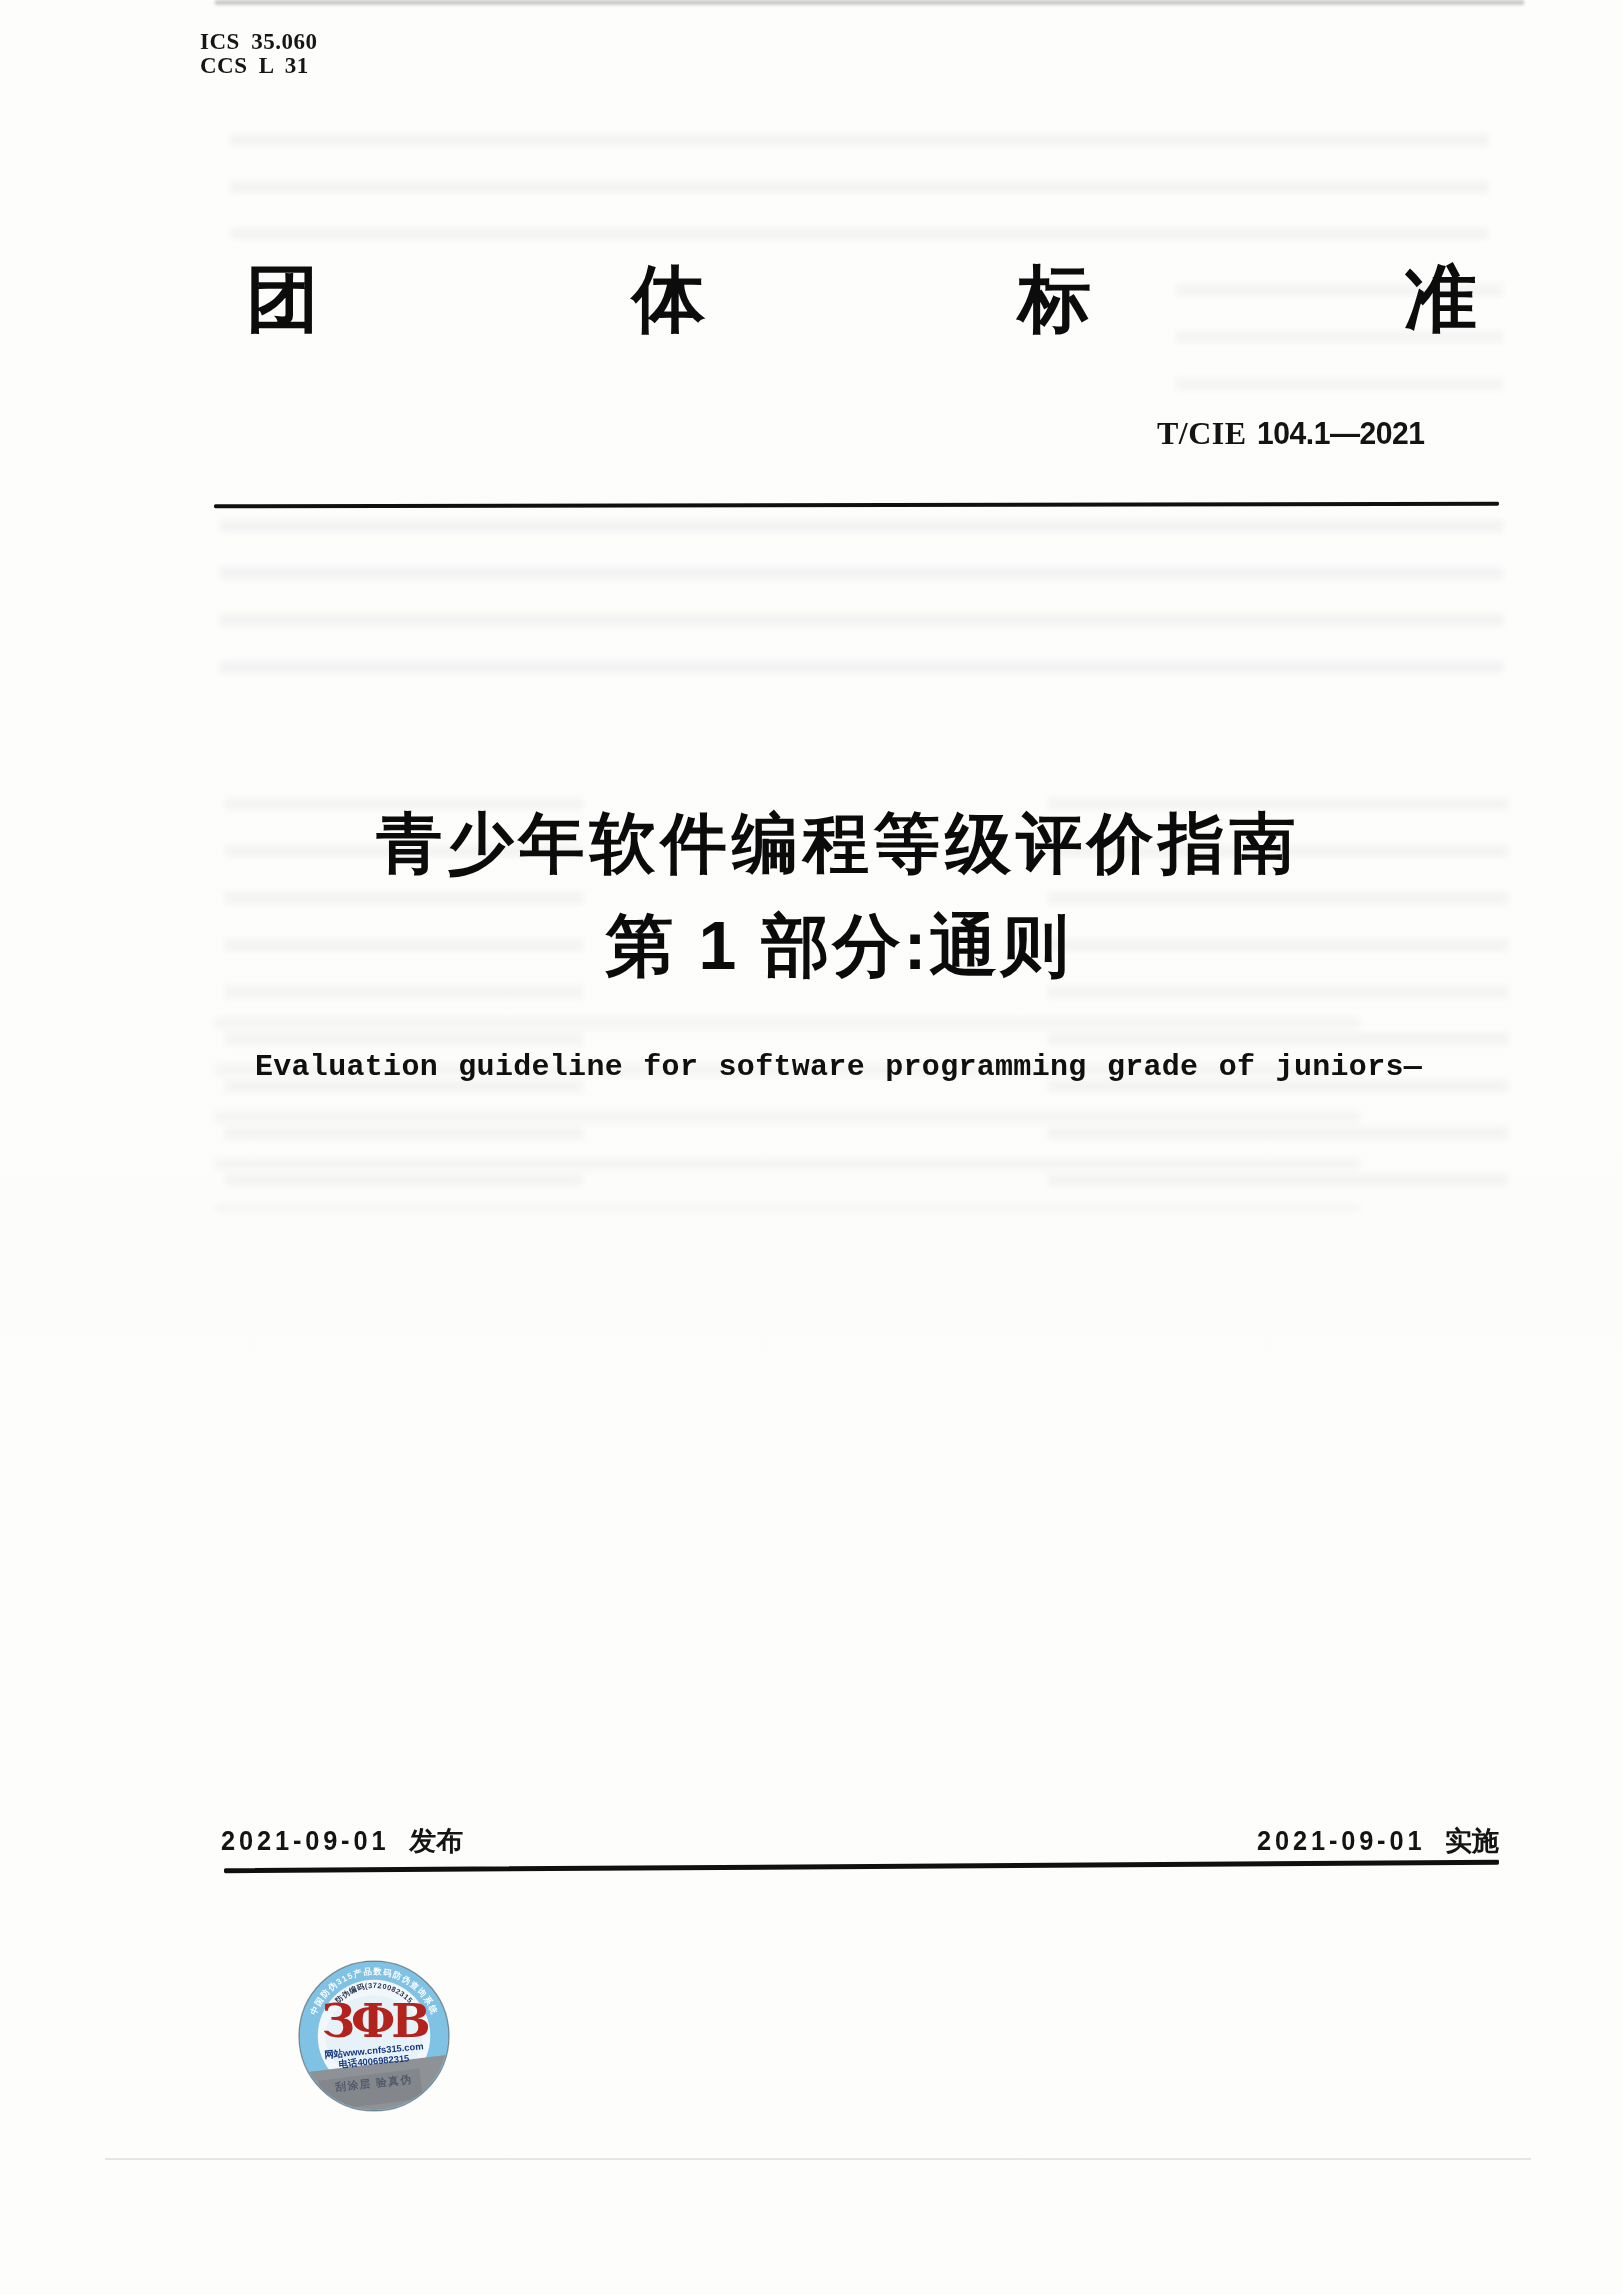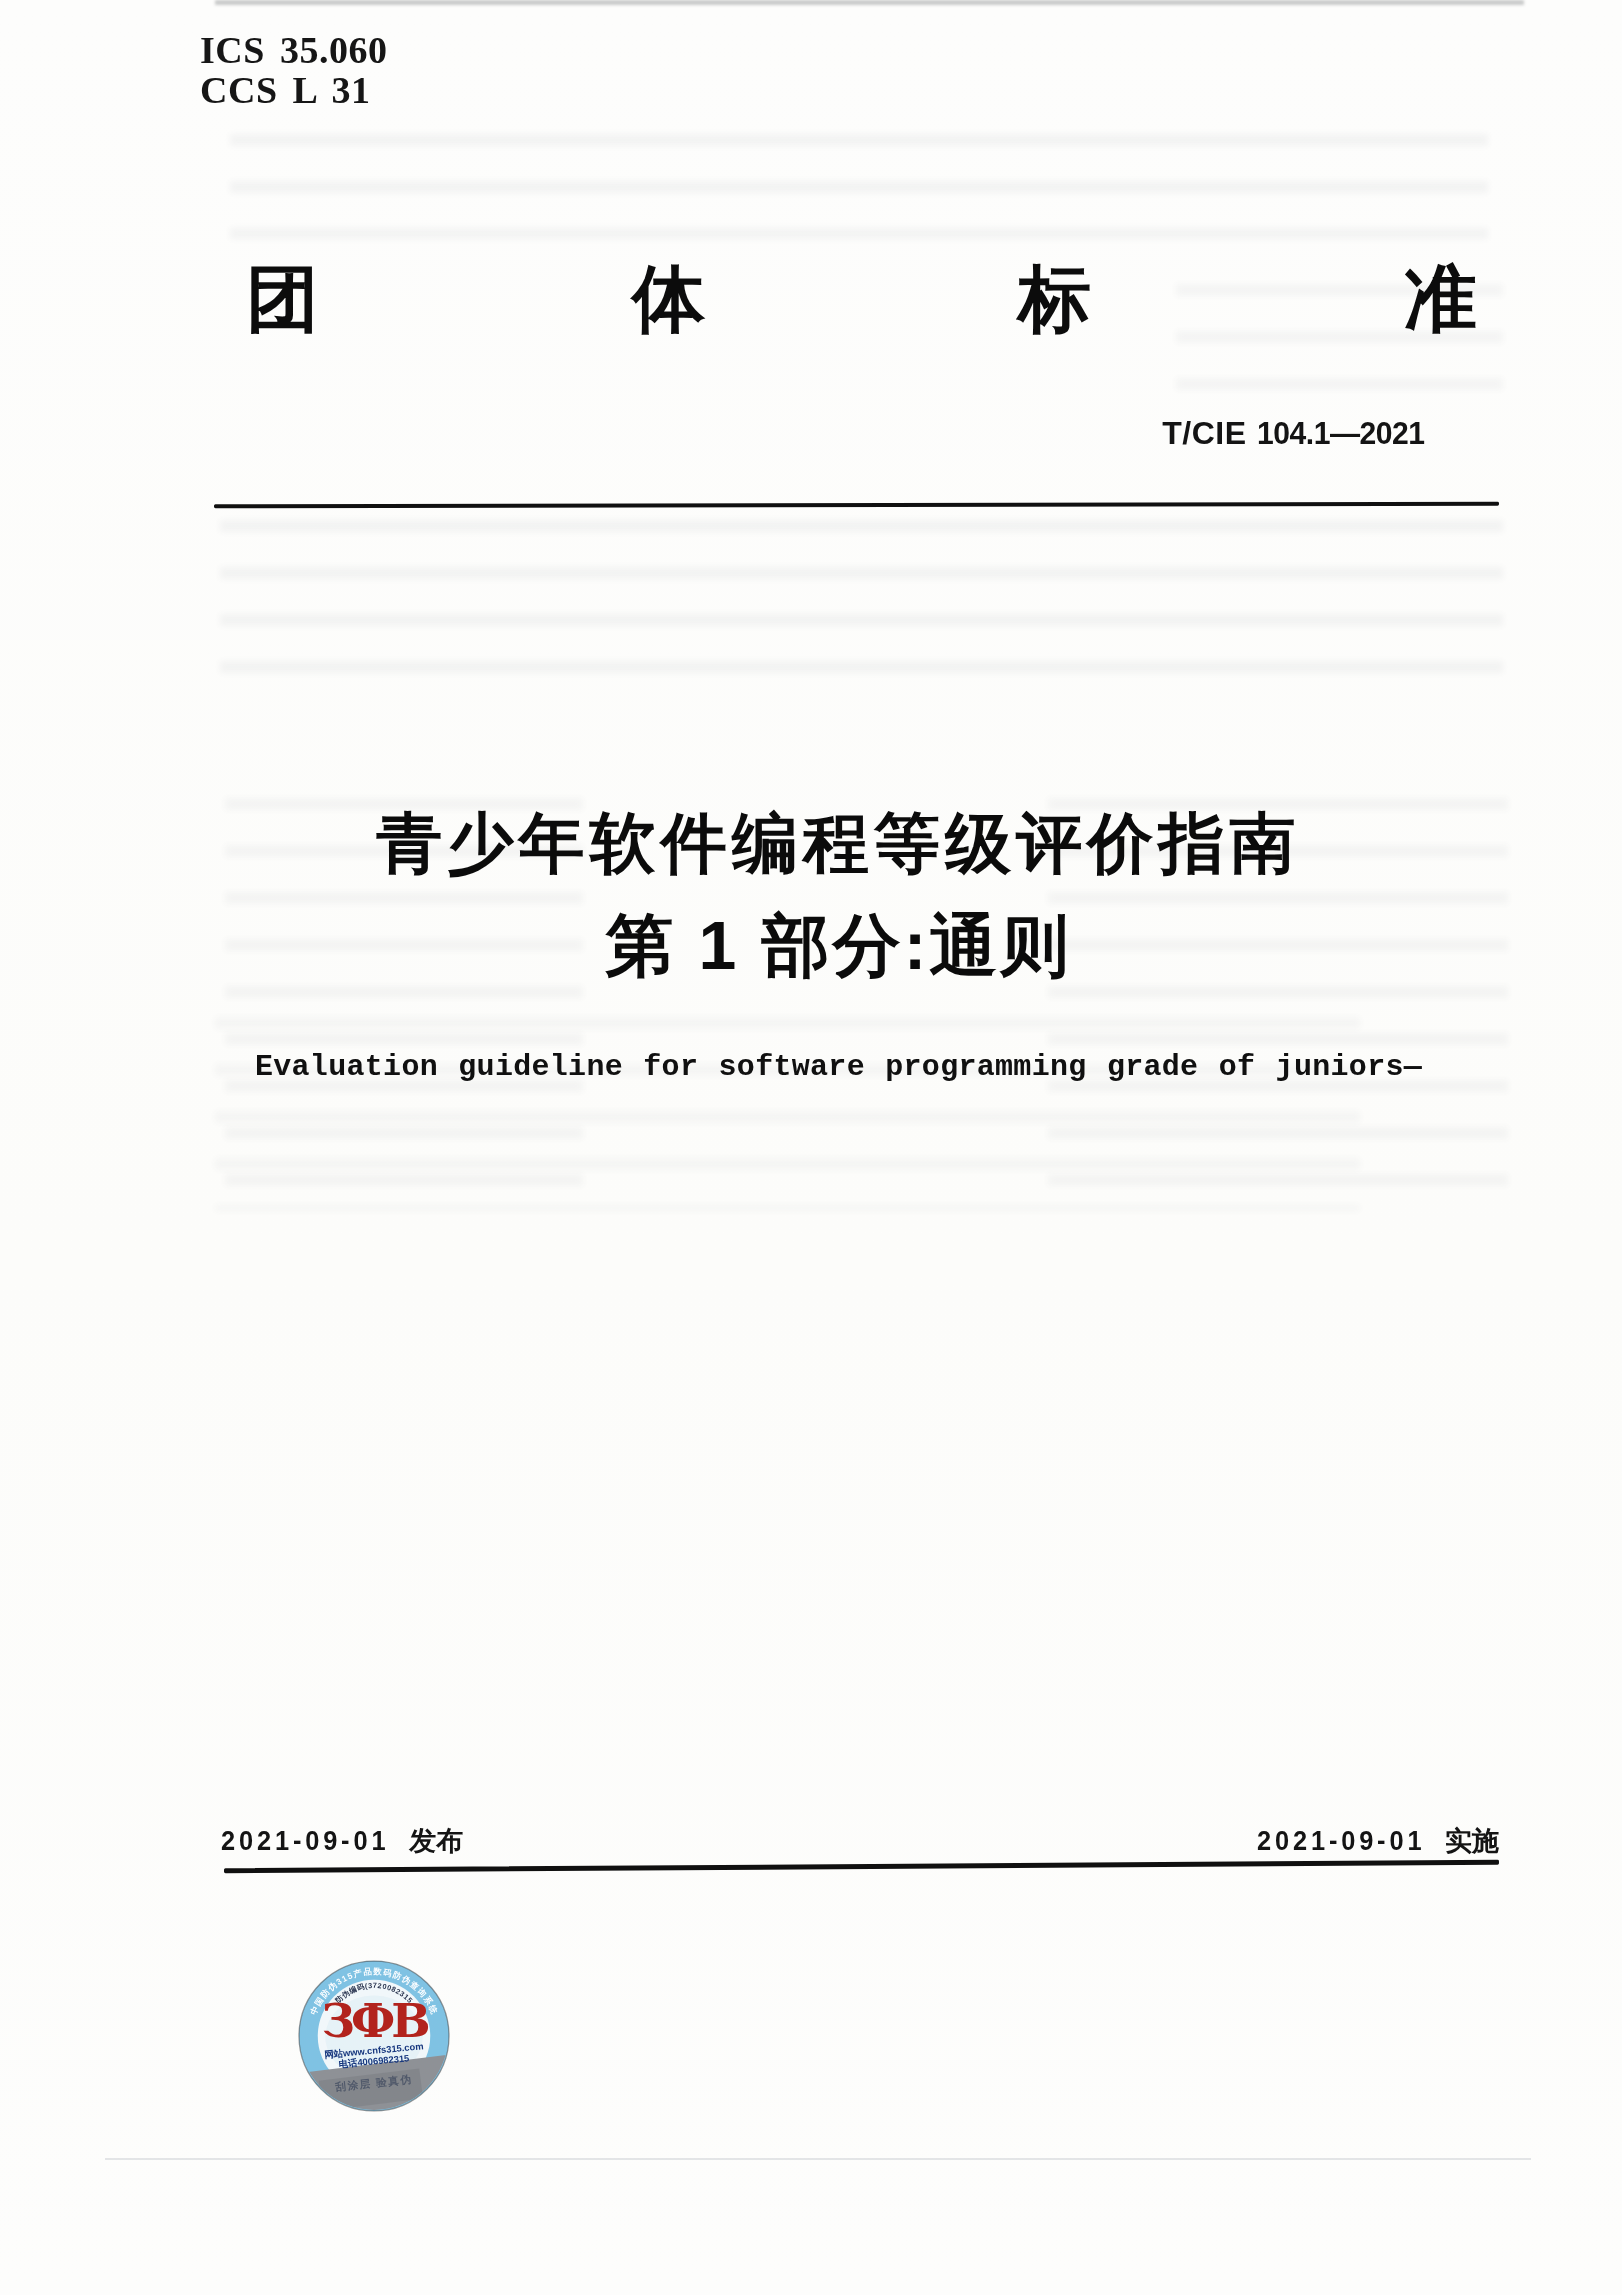--- a/index.html
+++ b/index.html
@@ -28,41 +28,41 @@
   .bleed {
     position: absolute; pointer-events: none;
     filter: blur(3.1px); opacity: .05;
     background: repeating-linear-gradient(180deg, #49505c 0 12.3px, transparent 12.3px 47px);
   }
 
   
   .ics-block {
     position: absolute; left: 200px; top: 30px;
     font-family: "Liberation Serif", serif;
-    font-weight: 700; font-size: 38px; line-height: 1.06;
+    font-weight: 700; font-size: 23px; line-height: 1.06;
     letter-spacing: 0.5px; color: #161616;
   }
   .ics-block .ics-line { word-spacing: 5.1px; }
 
   
   .big-title {
     position: absolute; left: 246px; top: 262px; width: 1231px;
     display: flex; justify-content: space-between;
     font-size: 73px; font-weight: 900; line-height: 1;
     color: #0c0c0c;
   }
 
   
   .std-no {
     position: absolute; right: 187px; top: 415px;
     display: flex; align-items: baseline; gap: 10.2px;
     font-size: 32px; font-weight: 700; color: #141414;
     white-space: nowrap;
   }
-  .std-no .prefix { font-family: Liberation Sans, sans-serif; letter-spacing: 0.5px; }
+  .std-no .prefix { font-family: Liberation Serif, serif; letter-spacing: 0.5px; }
   .num {
     display: inline-block;
     font-family: "Liberation Sans", sans-serif;
     letter-spacing: -0.5px;
     transform: scaleX(.94); transform-origin: left center;
   }
 
   
   .rule { position: absolute; background: #101010; border-radius: 1.5px; }
   .rule-top  { left: 214px; top: 503px;  width: 1285px; height: 4.1px; transform: rotate(-.12deg); }

